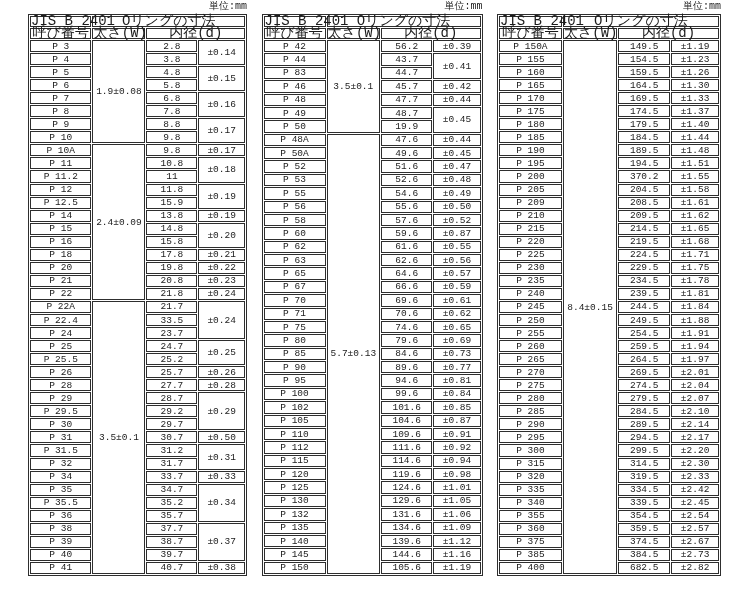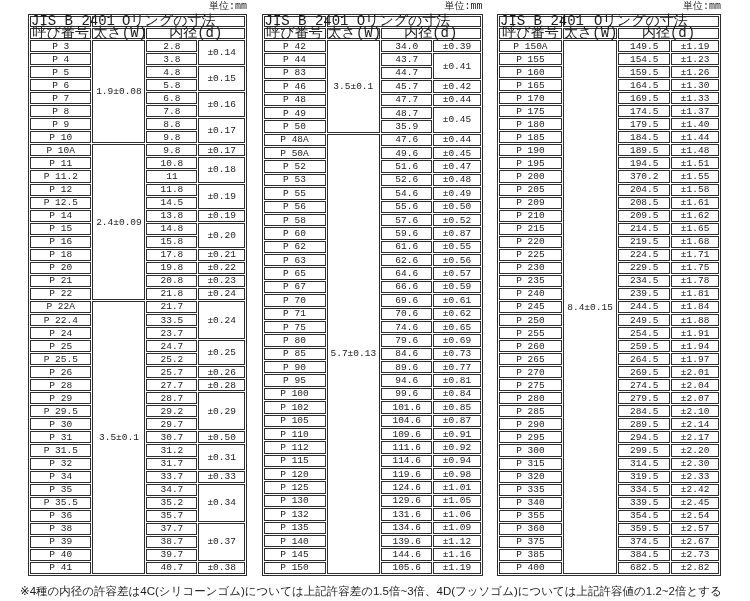--- a/index.html
+++ b/index.html
@@ -141,21 +141,21 @@
               <td>P 11.2</td>
               <td>11</td>
             </tr>
             <tr>
               <td>P 12</td>
               <td>11.8</td>
               <td rowspan="2">±0.19</td>
             </tr>
             <tr>
               <td>P 12.5</td>
-              <td>14.5</td>
+              <td>15.9</td>
             </tr>
             <tr>
               <td>P 14</td>
               <td>13.8</td>
               <td>±0.19</td>
             </tr>
             <tr>
               <td>P 15</td>
               <td>14.8</td>
               <td rowspan="2">±0.20</td>
@@ -301,21 +301,21 @@
           <tr>
             <th>呼び番号</th>
             <th>太さ(W)</th>
             <th colspan="2">内径(d)</th>
           </tr>
         </thead>
         <tbody>
             <tr>
               <td>P 42</td>
               <td rowspan="7">3.5±0.1</td>
-              <td>34.0</td>
+              <td>56.2</td>
               <td>±0.39</td>
             </tr>
             <tr>
               <td>P 44</td>
               <td>43.7</td>
               <td rowspan="2">±0.41</td>
             </tr>
             <tr>
               <td>P 83</td>
               <td>44.7</td>
@@ -330,21 +330,21 @@
               <td>47.7</td>
               <td>±0.44</td>
             </tr>
             <tr>
               <td>P 49</td>
               <td>48.7</td>
               <td rowspan="2">±0.45</td>
             </tr>
             <tr>
               <td>P 50</td>
-              <td>35.9</td>
+              <td>19.9</td>
             </tr>
             <tr>
               <td>P 48A</td>
               <td rowspan="33">5.7±0.13</td>
               <td>47.6</td>
               <td>±0.44</td>
             </tr>
             <tr>
               <td>P 50A</td>
               <td>49.6</td>
@@ -735,14 +735,13 @@
               <td>P 400</td>
               <td>682.5</td>
               <td>±2.82</td>
             </tr>
           </tbody>
       </table>
     </section>
 
   </div>
 
-  <div class="footnote">※4種の内径の許容差は4C(シリコーンゴム)については上記許容差の1.5倍~3倍、4D(フッソゴム)については上記許容値の1.2~2倍とする</div>
 </div>
 
 </body></html>

